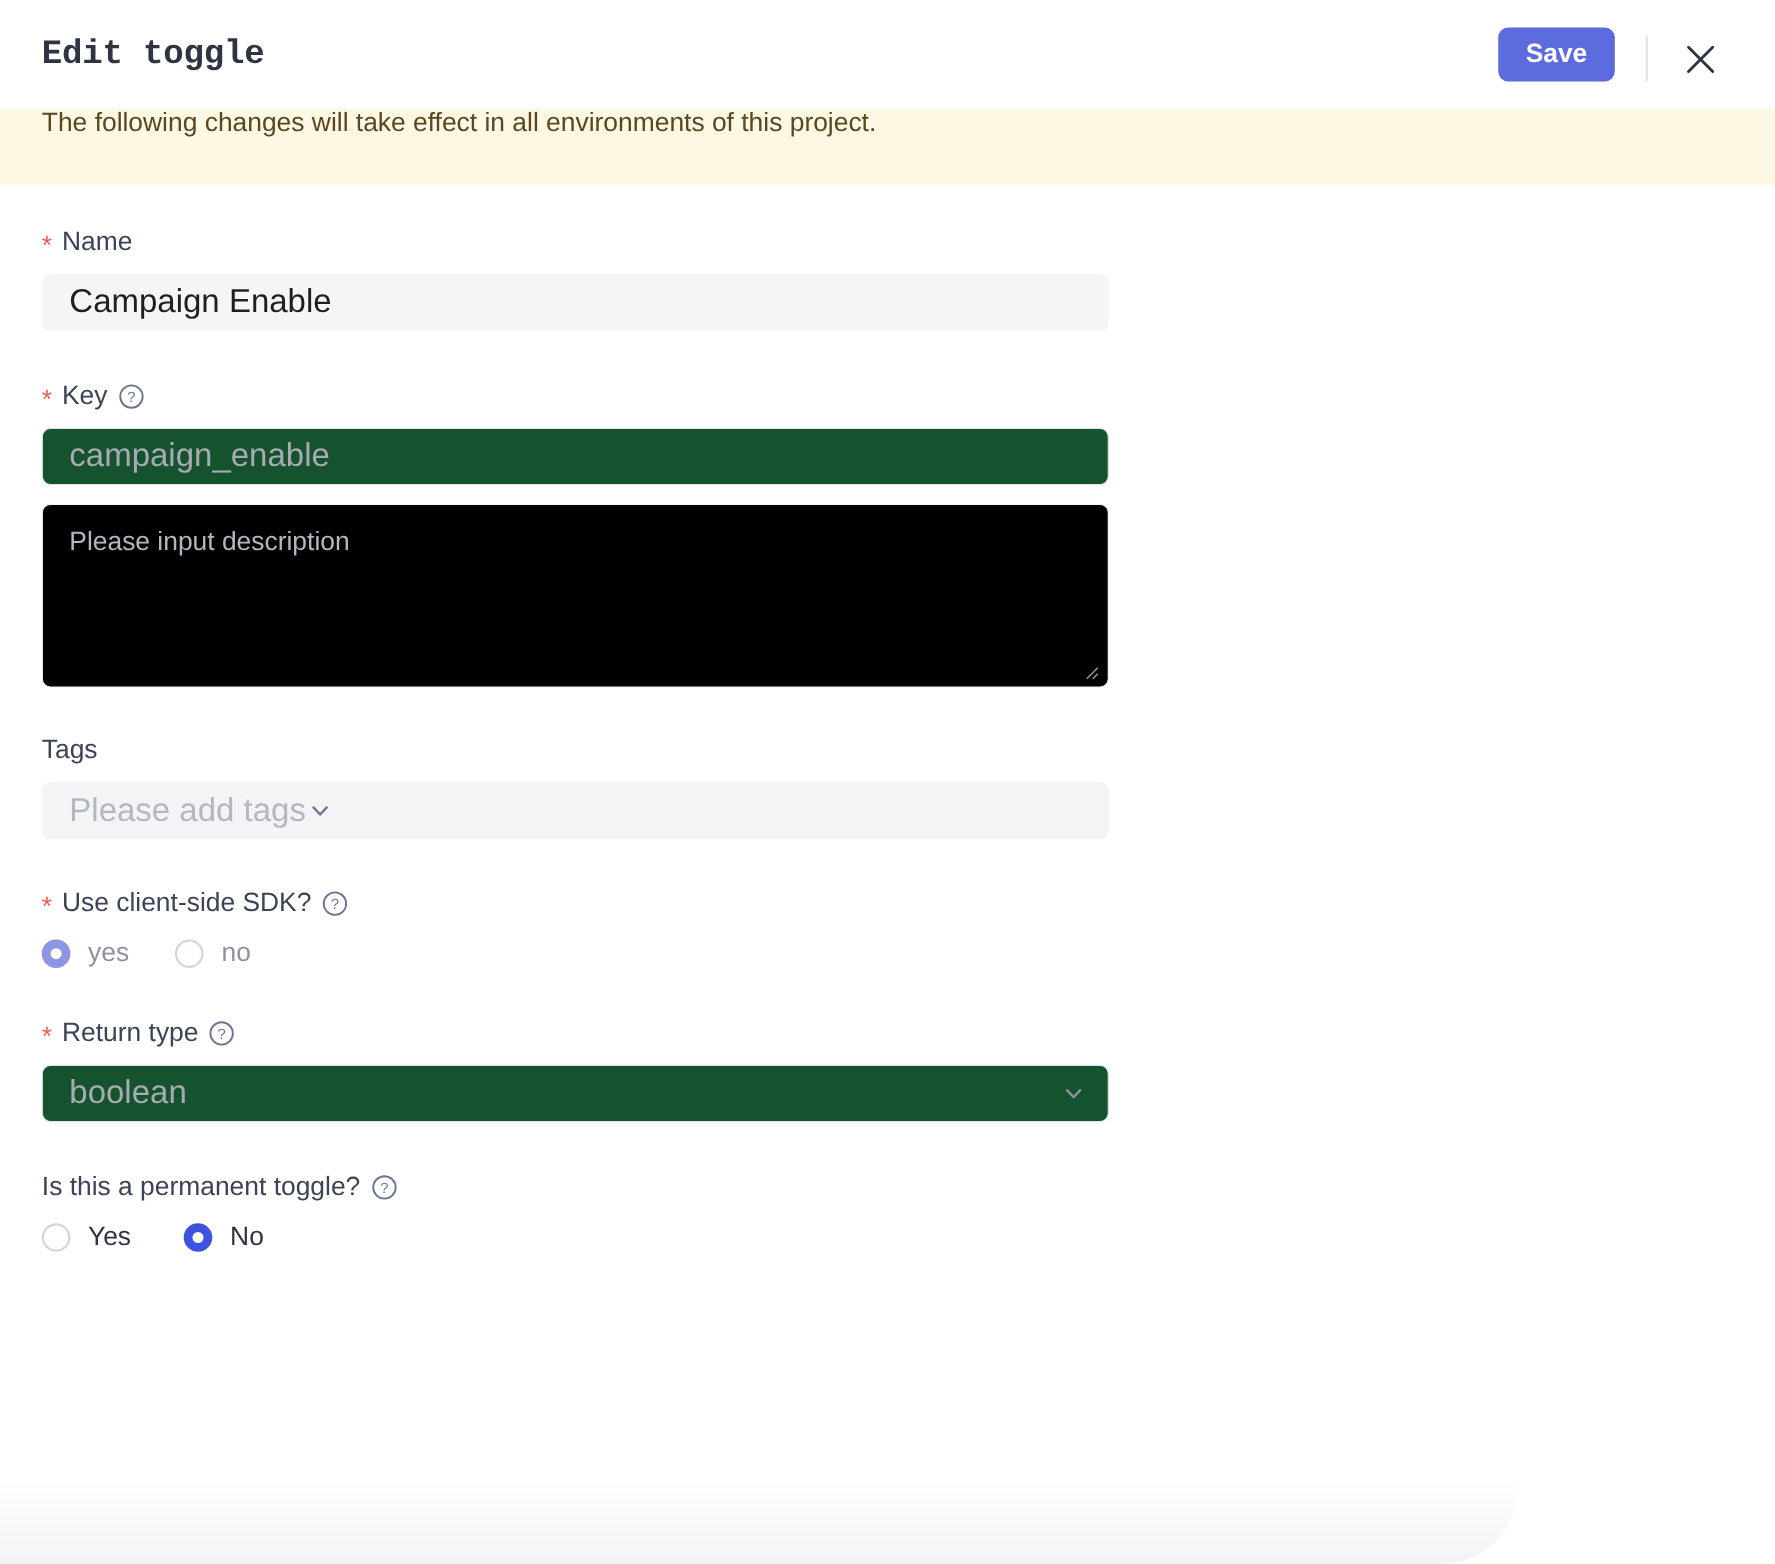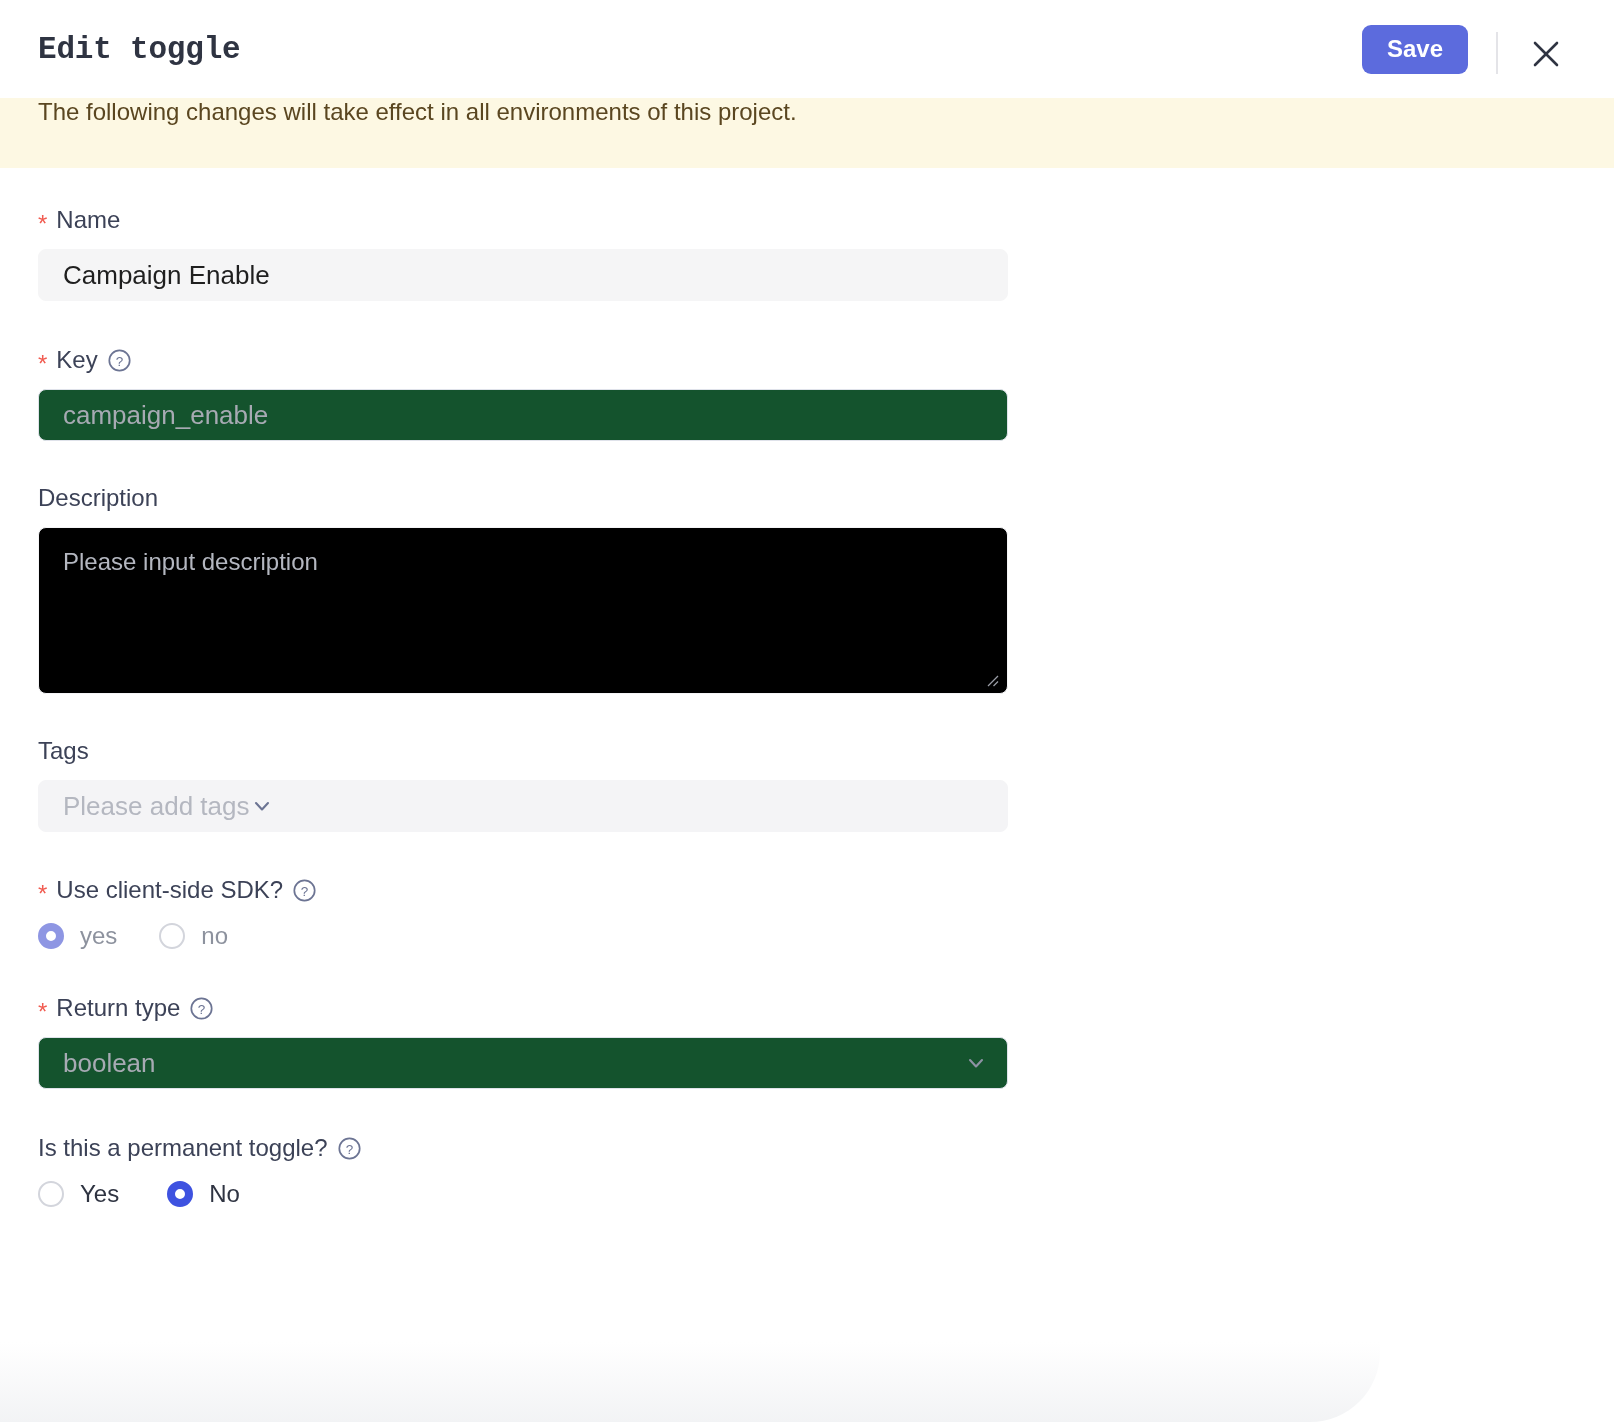--- a/index.html
+++ b/index.html
@@ -113,21 +113,21 @@
     position: relative;
     top: 1px;
   }
 
   .input-base {
     box-sizing: border-box;
     width: 970px;
     height: 52px;
     border-radius: 8px;
     font-family: "Liberation Sans", sans-serif;
-    font-size: 26px;
+    font-size: 30px;
     padding: 0 24px;
     outline: none;
     display: flex;
     align-items: center;
   }
   
   .input-plain {
     background: #f5f5f6;
     border: 1px solid #f5f5f6;
     color: #1f1f1f;
@@ -295,23 +295,20 @@
           <text x="12.5" y="17.6" text-anchor="middle" font-family="Liberation Sans, sans-serif" font-size="13.5" fill="#6c7493">?</text>
         </svg>
       </span>
     </div>
     <div class="input-base input-disabled key-input">
       <span>campaign_enable</span>
     </div>
   </div>
 
   <div class="field">
-    <div class="field-label desc-label">
-      <span>Description</span>
-    </div>
     <div class="desc-box">
       <span>Please input description</span>
       <svg class="resize-grip" viewBox="0 0 16 16">
         <line x1="14" y1="4" x2="4" y2="14" stroke="#9a9da6" stroke-width="1.3"></line>
         <line x1="14" y1="9.5" x2="9.5" y2="14" stroke="#9a9da6" stroke-width="1.3"></line>
       </svg>
     </div>
   </div>
 
   <div class="field">

